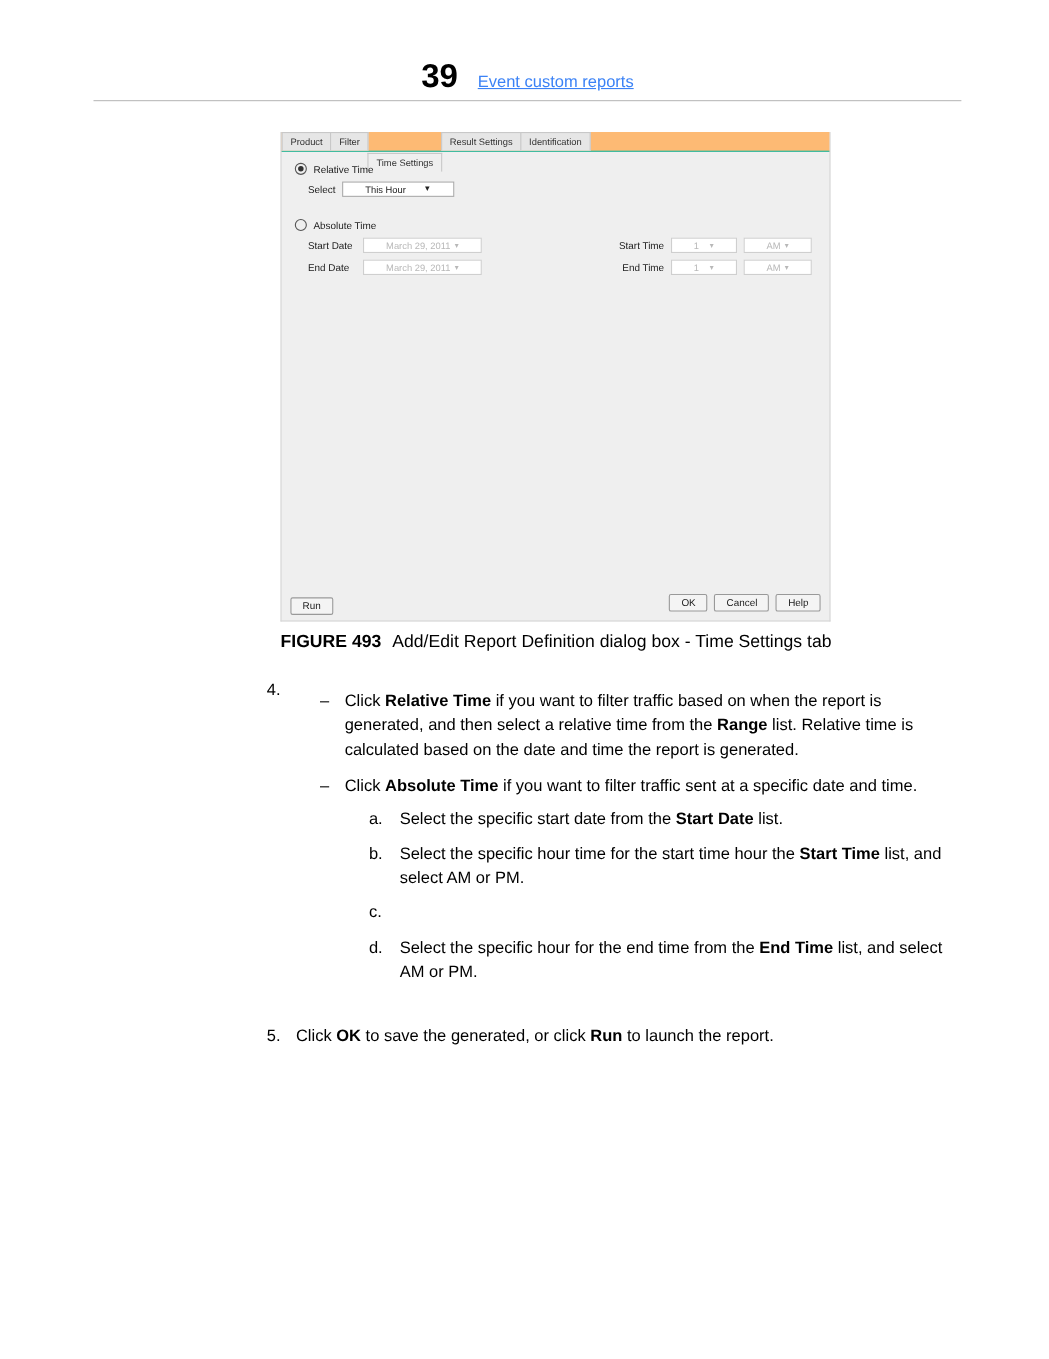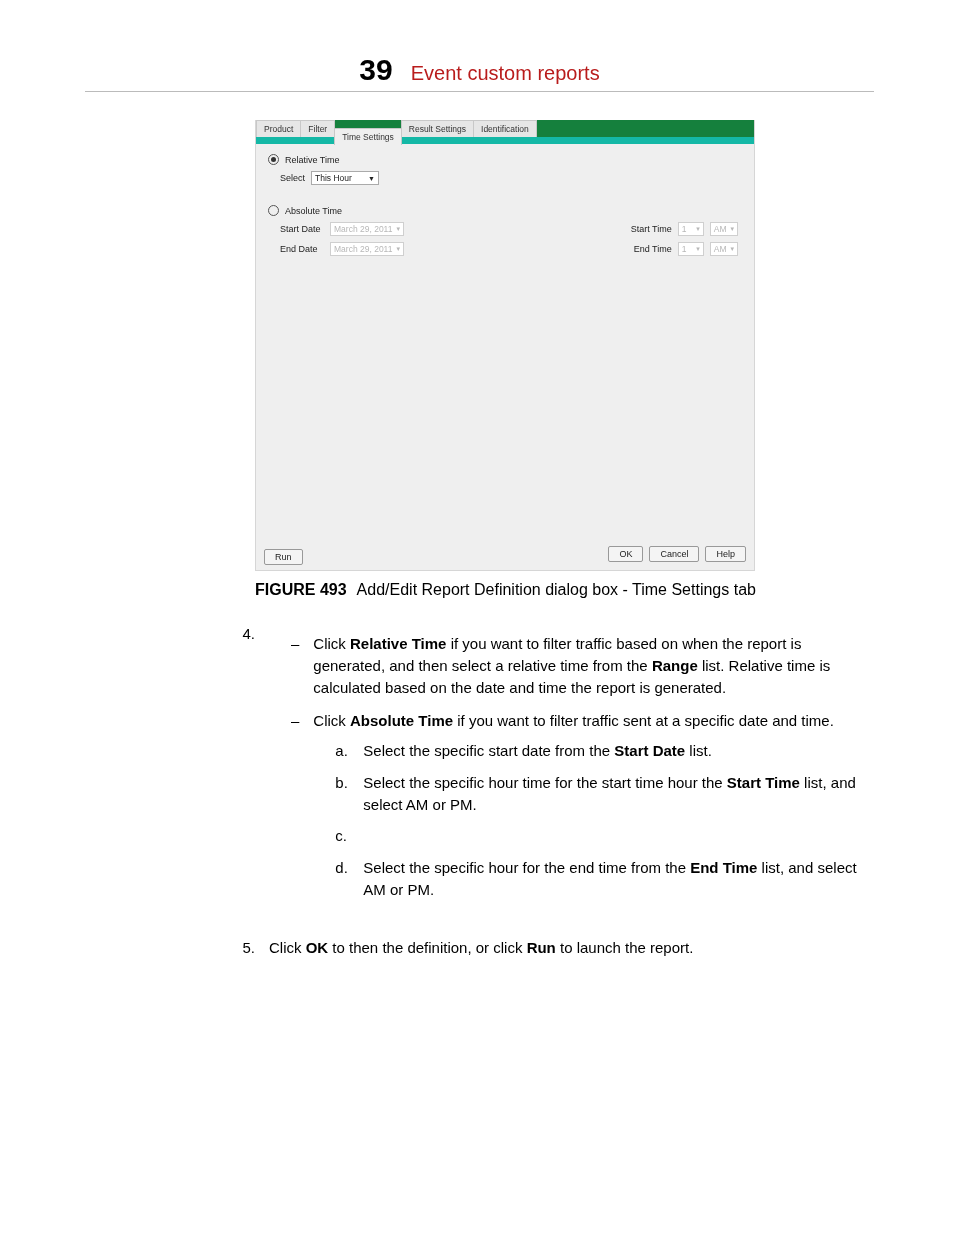--- a/index.html
+++ b/index.html
@@ -20,72 +20,73 @@
     padding-bottom: 6px;
     margin-bottom: 28px;
     justify-content: center;
   }
   .page-number {
     font-size: 30px;
     font-weight: 700;
     line-height: 1;
   }
   .section-name {
-    font-size: 20px;
-    color: #b91c1c;
+    font-size: 15px;
+    color: #3b82f6;
+    text-decoration: underline;
   }
 
   
   .figure-wrap {
     margin: 0 0 10px 170px;
   }
   .dlg {
     width: 498px;
     background: #efefef;
     font-size: 9px;
     color: #222;
     border: 1px solid #d6d6d6;
     border-top: none;
   }
   .tabs {
     display: flex;
-    border-bottom: 7px solid #14b8a6;
-    background: #15803d;
+    border-bottom: 1px solid #14b8a6;
+    background: #fdba74;
     position: relative;
     margin-top: 26px;
   }
   .tab {
     padding: 3px 7px;
     border: 1px solid #c8c8c8;
     border-bottom: none;
     background: #e6e6e6;
     margin-right: -1px;
     font-size: 8.5px;
     color: #333;
   }
   .tab.active {
     background: #efefef;
     position: relative;
-    top: 8px;
+    top: 19px;
   }
   .panel {
     padding: 10px 12px 6px 12px;
     min-height: 380px;
     position: relative;
   }
   .row { display:flex; align-items:center; gap:6px; margin-bottom:6px; }
   .radio {
     width:9px; height:9px; border:1px solid #555; border-radius:50%;
     display:inline-flex; align-items:center; justify-content:center;
   }
   .radio.checked::after{
     content:""; width:5px; height:5px; background:#333; border-radius:50%;
   }
   .sel, .field {
-    border:1px solid #aaa; background:#fff; padding:1px 3px; font-size:8.5px;
+    border:1px solid #aaa; background:#fff; padding:1px 20px; font-size:8.5px;
     min-width:55px; display:inline-flex; align-items:center; justify-content:space-between;
     gap:4px;
   }
   .sel.disabled, .field.disabled { color:#b8b8b8; border-color:#cfcfcf; }
   .chev { font-size:7px; }
   .indent { margin-left:12px; }
   .twocol { display:flex; justify-content:space-between; }
   .rightcol { margin-right:4px; }
   .rightcol .row { justify-content:flex-end; }
 
@@ -259,19 +260,19 @@
                 </ol>
               </div>
             </li>
           </ul>
         </div>
       </li>
 
       <li>
         <span class="num">5.</span>
         <div class="body">
-          <span>Click </span><b>OK</b><span> to then the definition, or click </span><b>Run</b><span> to launch the report.</span>
+          <span>Click </span><b>OK</b><span> to save the generated, or click </span><b>Run</b><span> to launch the report.</span>
         </div>
       </li>
     </ol>
   </div>
 
 </div>
 
 </body></html>

